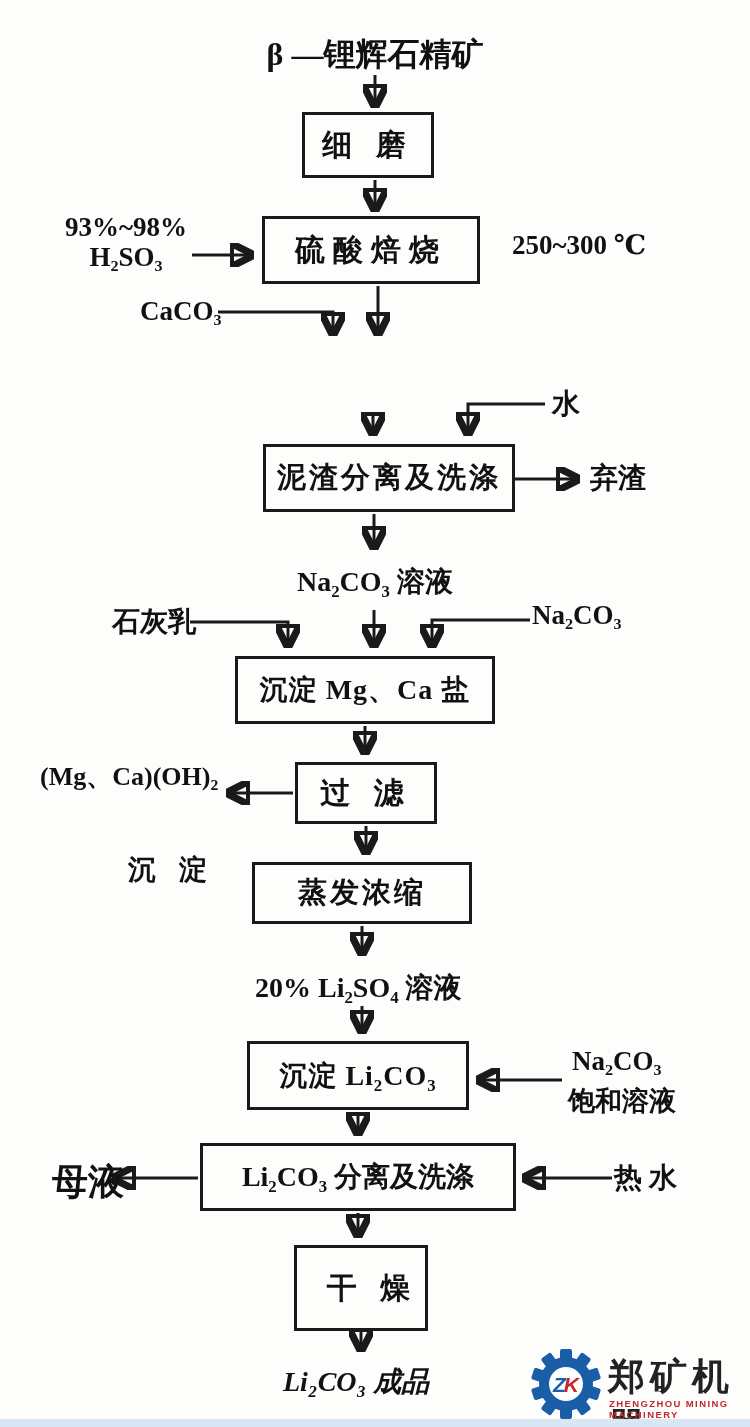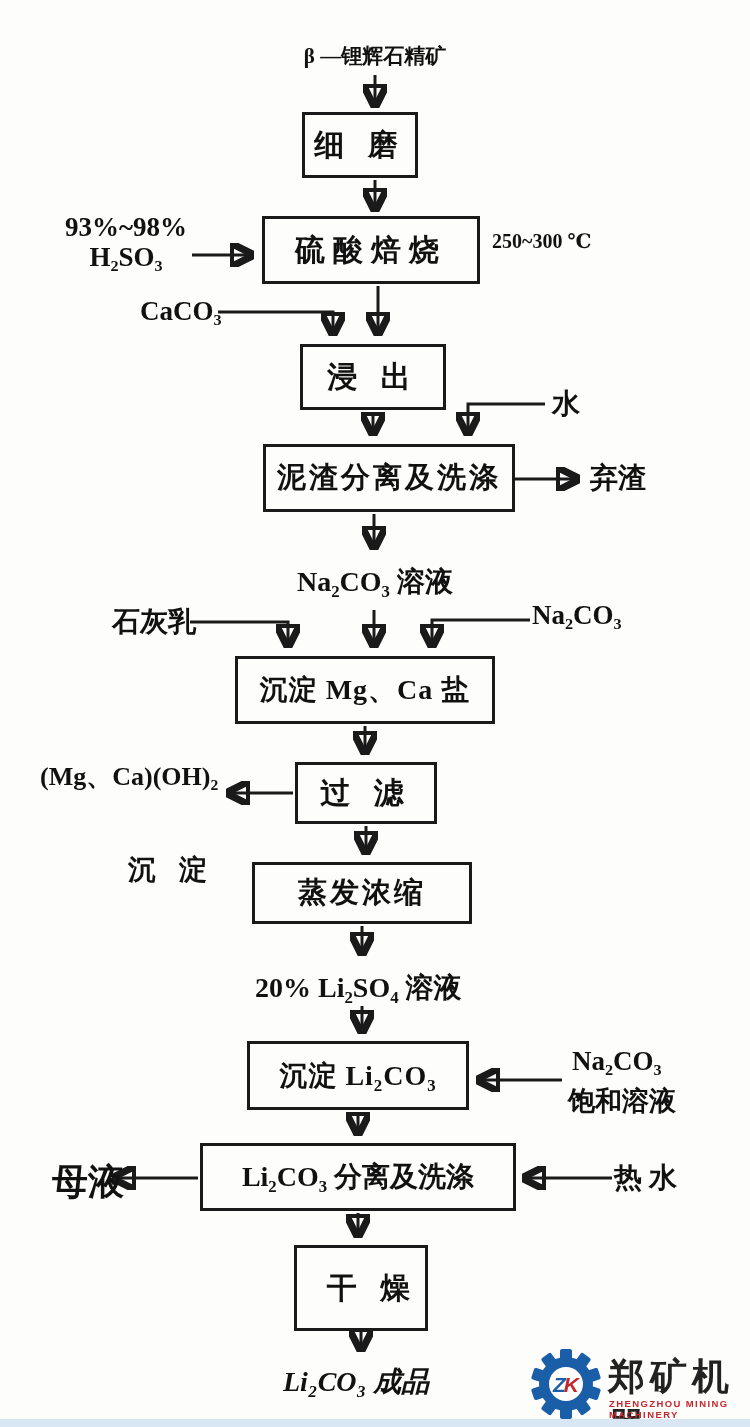--- a/index.html
+++ b/index.html
@@ -32,21 +32,21 @@
     white-space:nowrap;
     line-height:1.15;
   }
   #connectors{
     position:absolute;left:0;top:0;width:750px;height:1427px;
     pointer-events:none;
   }
   #connectors path{
     stroke:#1a1a1a;stroke-width:3;fill:none;
   }
-  .title{font-size:21px;margin-top:8px;}
+  .title{font-size:32px;}
   .bx30{font-size:30px;letter-spacing:8px;}
   .bx29{font-size:29px;letter-spacing:3px;}
   .bx28{font-size:28px;letter-spacing:1px;}
   .logo-cn{
     font-family:"Liberation Sans","DejaVu Sans",sans-serif;
     font-size:37px;font-weight:700;letter-spacing:5px;color:#222;
   }
   .logo-en{
     font-family:"Liberation Sans","DejaVu Sans",sans-serif;
     font-size:9.5px;font-weight:700;letter-spacing:1.4px;color:#c4272e;
@@ -87,44 +87,43 @@
     <path d="M562,1080 H478" marker-end="url(#ah)"></path>
     <path d="M358,1112 V1134" marker-end="url(#ah)"></path>
     <path d="M198,1178 H114" marker-end="url(#ah)"></path>
     <path d="M612,1178 H524" marker-end="url(#ah)"></path>
     <path d="M358,1213 V1236" marker-end="url(#ah)"></path>
     <path d="M361,1313 V1350" marker-end="url(#ah)"></path>
   </svg>
 
   <div class="lbl title" style="left:0;top:36;width:750px;text-align:center;position:absolute;top:36px;">β —锂辉石精矿</div>
 
-  <div class="node bx30" style="left:302px;top:112px;width:116px;height:66px;">细 磨</div>
+  <div class="node bx30" style="left:302px;top:112px;width:132px;height:66px;">细 磨</div>
 
   <div class="node bx30" style="left:262px;top:216px;width:218px;height:68px;">硫酸焙烧</div>
 
-  <div class="node bx30" style="left:300px;top:344px;width:146px;height:66px;">浸 出</div>
 
   <div class="node bx29" style="left:263px;top:444px;width:252px;height:68px;">泥渣分离及洗涤</div>
 
   <div class="node bx28" style="left:235px;top:656px;width:260px;height:68px;">沉淀 Mg、Ca 盐</div>
 
   <div class="node bx30" style="left:295px;top:762px;width:142px;height:62px;">过 滤</div>
 
   <div class="node bx29" style="left:252px;top:862px;width:220px;height:62px;">蒸发浓缩</div>
 
   <div class="node bx28" style="left:247px;top:1041px;width:222px;height:69px;">沉淀 Li₂CO₃</div>
 
   <div class="node bx28" style="left:200px;top:1143px;width:316px;height:68px;letter-spacing:0;">Li₂CO₃ 分离及洗涤</div>
 
   <div class="node bx30" style="left:294px;top:1245px;width:134px;height:86px;padding-left:23px;">干 燥</div>
 
   <div class="lbl" style="left:62px;top:212px;width:128px;text-align:center;font-size:27px;">93%~98%</div>
   <div class="lbl" style="left:62px;top:242px;width:128px;text-align:center;font-size:27px;">H₂SO₃</div>
 
-  <div class="lbl" style="left:492px;top:230px;font-size:20px;">250~300 ℃</div>
+  <div class="lbl" style="left:512px;top:230px;font-size:27px;">250~300 ℃</div>
 
   <div class="lbl" style="left:140px;top:296px;font-size:27px;">CaCO₃</div>
 
   <div class="lbl" style="left:552px;top:388px;font-size:28px;">水</div>
 
   <div class="lbl" style="left:590px;top:462px;font-size:28px;">弃渣</div>
 
   <div class="lbl" style="left:0;top:566px;width:750px;text-align:center;font-size:28px;">Na₂CO₃ 溶液</div>
 
   <div class="lbl" style="left:112px;top:606px;font-size:28px;">石灰乳</div>

